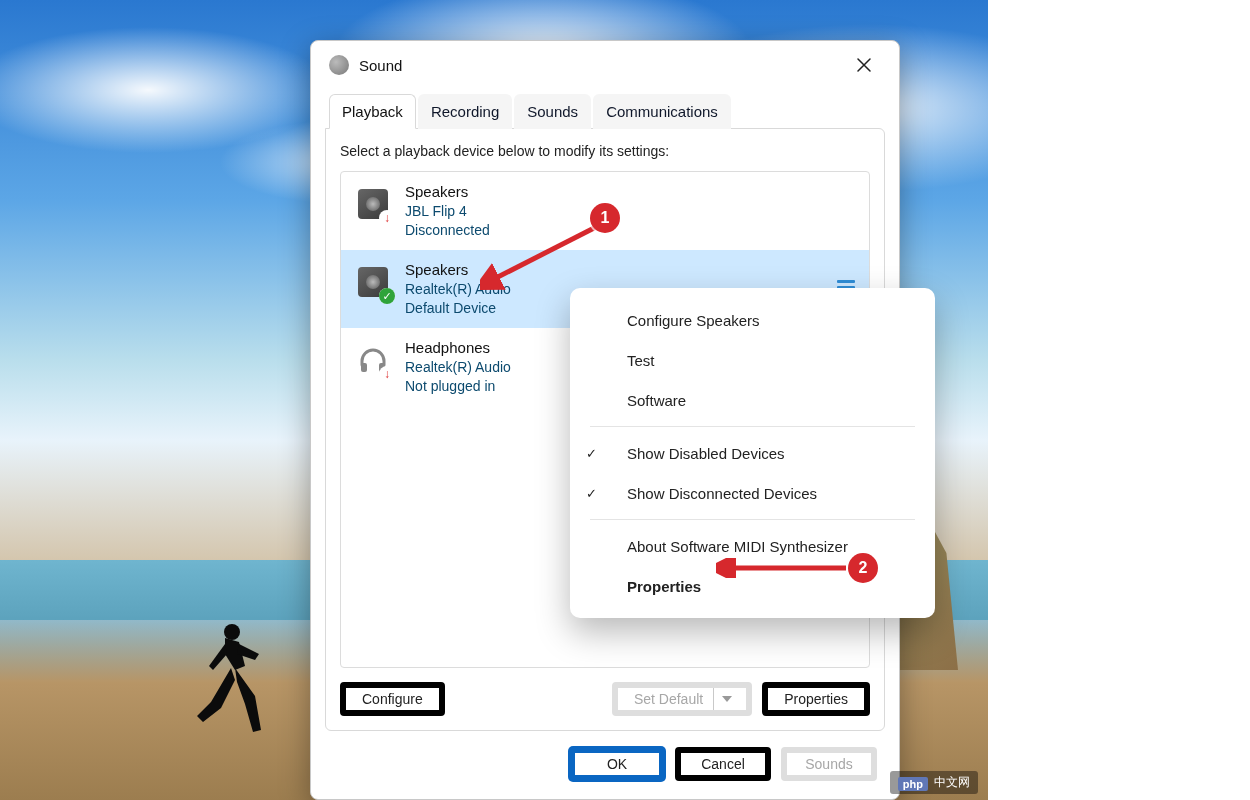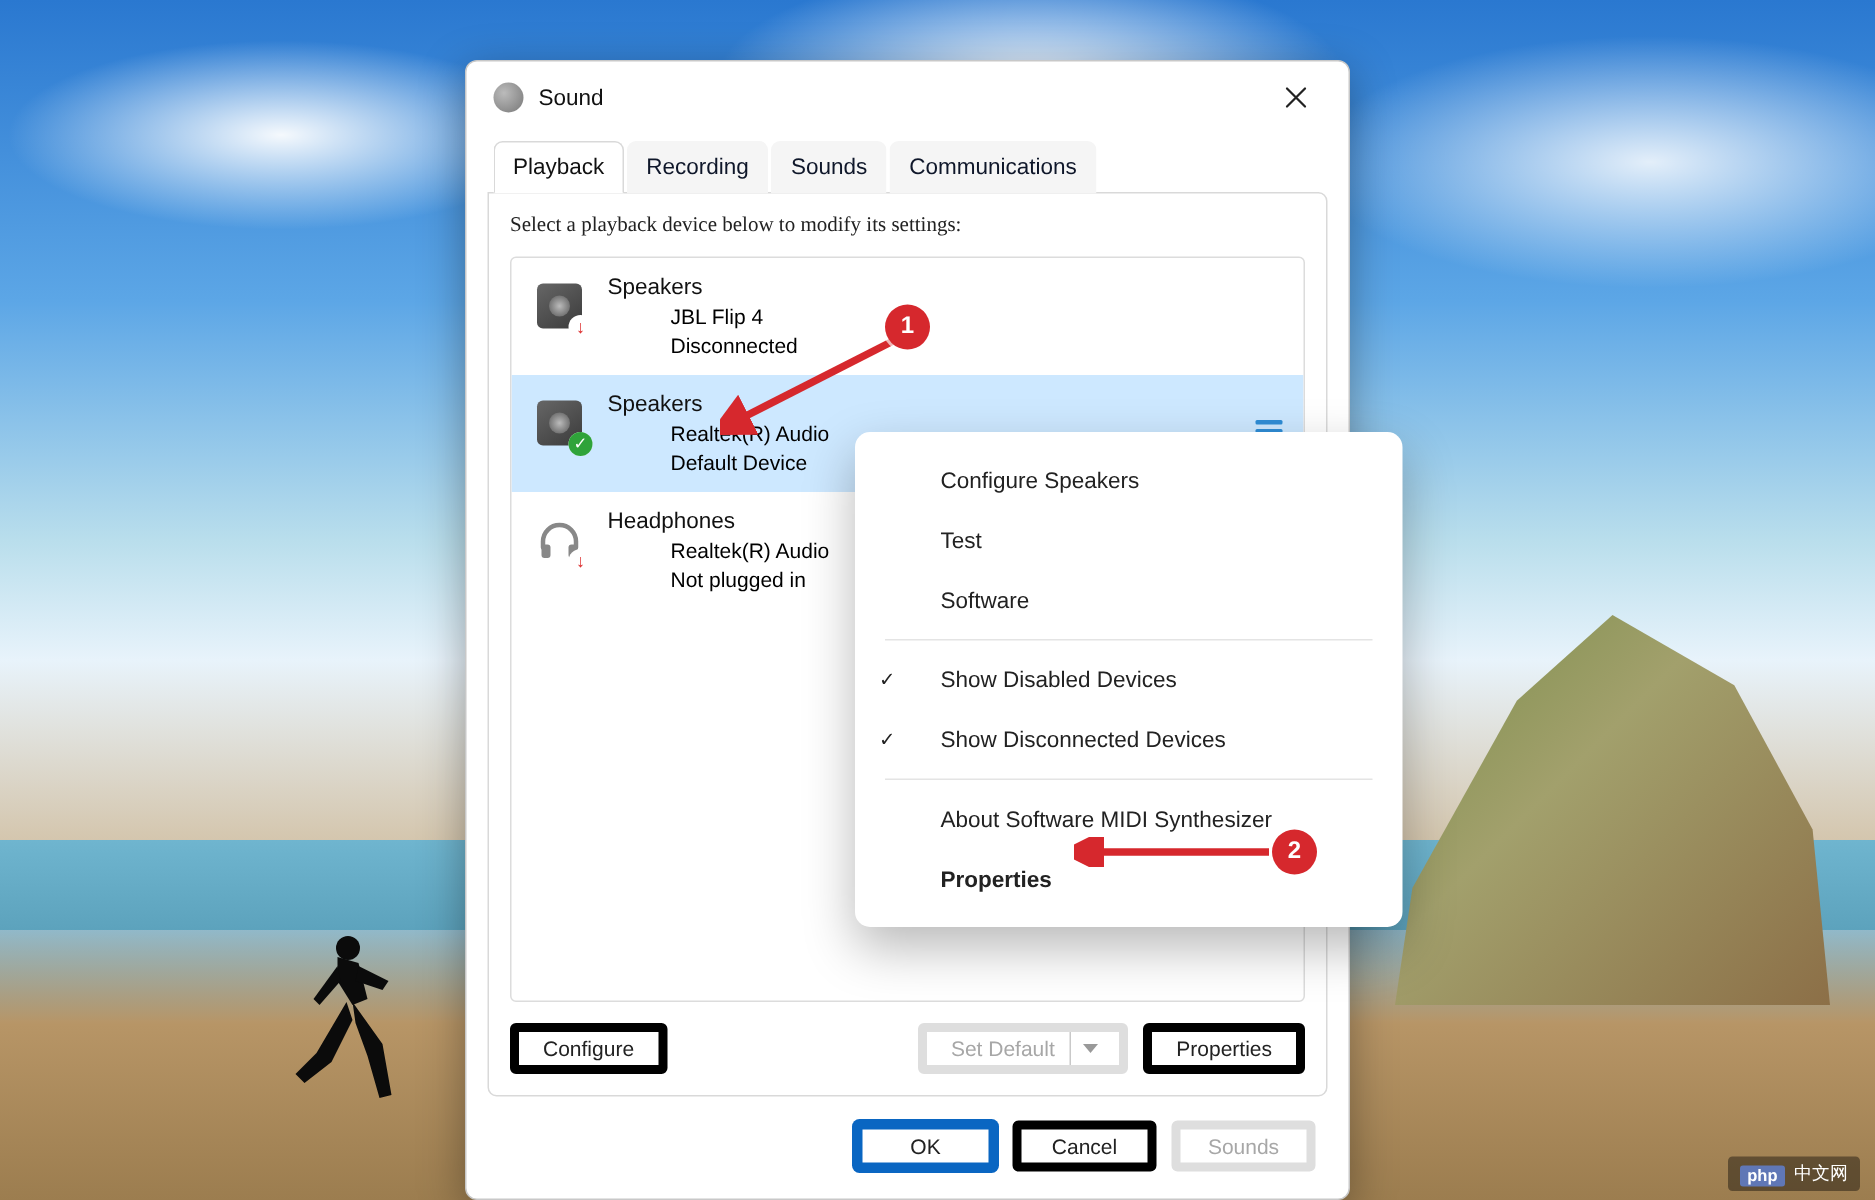--- a/index.html
+++ b/index.html
@@ -1,20 +1,20 @@
 <!DOCTYPE html>
 <html><head>
 <meta charset="utf-8">
 <style>
   * { box-sizing: border-box; font-family: "Segoe UI", Arial, sans-serif; }
   html, body { margin: 0; padding: 0; width: 1250px; height: 800px; overflow: hidden; }
 
   .desktop {
     position: relative;
-    width: 1250px;
+    width: 988px;
     height: 800px;
     background:
       linear-gradient(to bottom, #2a78d0 0%, #5ca6e6 25%, #b9deec 45%, #e8f3fb 55%, #c7a87a 80%, #8fa7ae 100%);
   }
   .clouds {
     position: absolute; inset: 0 0 55% 0;
     background:
       radial-gradient(ellipse 260px 90px at 15% 25%, rgba(255,255,255,0.95), rgba(255,255,255,0) 70%),
       radial-gradient(ellipse 300px 110px at 55% 15%, rgba(255,255,255,0.95), rgba(255,255,255,0) 70%),
       radial-gradient(ellipse 320px 120px at 88% 30%, rgba(255,255,255,0.85), rgba(255,255,255,0) 70%),
@@ -102,21 +102,21 @@
     color: #111;
   }
   .tabpanel {
     margin: 0 14px 0 14px;
     border: 1px solid #d9d9d9;
     border-radius: 0 6px 6px 6px;
     padding: 14px 14px 14px 14px;
     flex: 1 1 auto;
     display: flex; flex-direction: column;
   }
-  .instruction { font-size: 14px; color: #222; margin-bottom: 12px; font-family: Liberation Serif, serif; }
+  .instruction { font-size: 14px; color: #222; margin-bottom: 12px; }
 
   .device-list {
     border: 1px solid #dcdcdc;
     border-radius: 4px;
     flex: 1 1 auto;
     overflow: hidden;
     background: #fff;
   }
   .device-item {
     display: flex; align-items: flex-start;
@@ -149,21 +149,21 @@
     width: 16px; height: 16px; background: #fff;
     border-radius: 50%; display:flex; align-items:center; justify-content:center;
   }
   .badge-down { color: #d33; font-size: 12px; font-weight: bold; }
   .badge-check {
     background: #2fa33a; color: #fff; width: 16px; height: 16px;
     border-radius: 50%; font-size: 11px; line-height: 16px; text-align:center;
   }
   .device-text { display:flex; flex-direction:column; line-height: 1.35; }
   .device-name { font-size: 15px; color: #111; }
-  .device-sub  { font-size: 14px; color: #000000; margin-left: 42px; }
+  .device-sub  { font-size: 14px; color: #0c4a6e; }
   .level-bars {
     margin-left: auto; align-self: center;
     width: 18px; height: 18px;
     display: flex; flex-direction: column; gap: 3px;
   }
   .level-bars div { height: 3px; background: #2f8dd6; border-radius: 1px; }
 
   .panel-buttons {
     display: flex; gap: 10px; margin-top: 14px;
     align-items: center;

